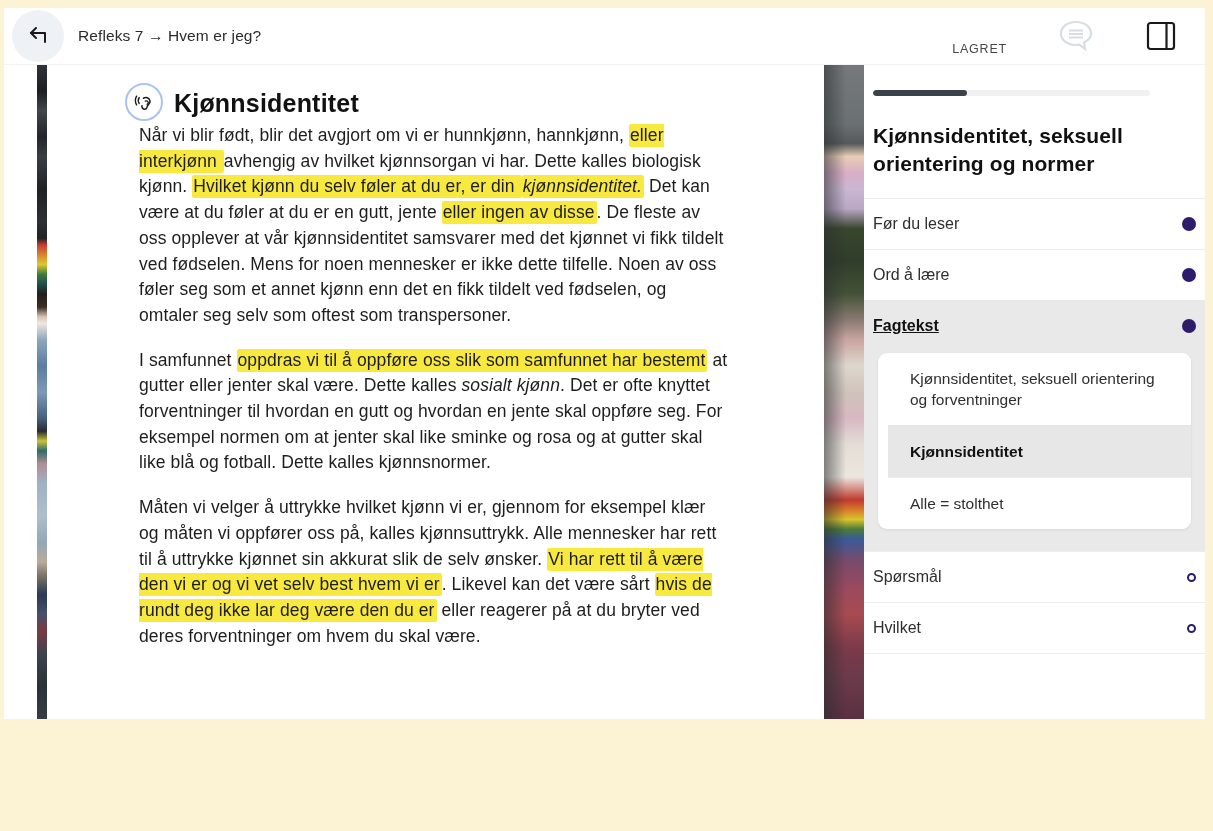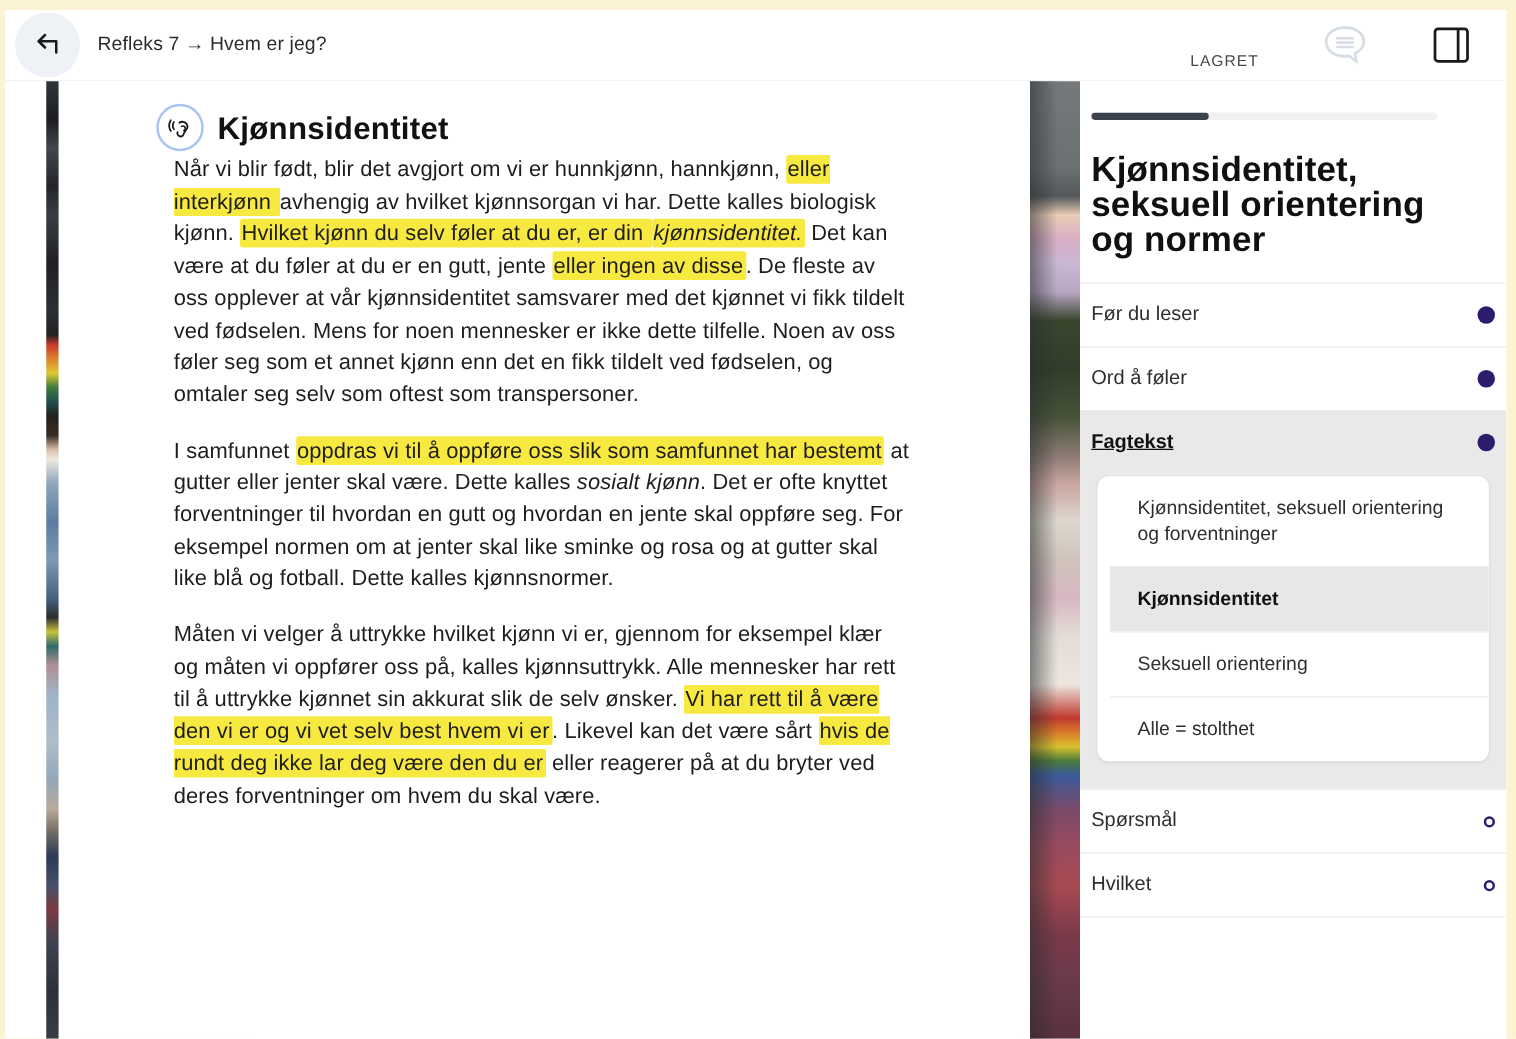--- a/index.html
+++ b/index.html
@@ -11,21 +11,21 @@
     --grey-active:#e9e9e9;
   }
   *{margin:0;padding:0;box-sizing:border-box;}
   html,body{width:1213px;height:831px;overflow:hidden;}
   body{
     font-family:"Liberation Sans",sans-serif;
     background:var(--frame);
     padding:8px 8px 0 4px;
   }
   .app{
-    width:100%;height:823px;
+    width:100%;height:711px;
     display:flex;flex-direction:column;
     background:#fff;
   }
   
   .topbar{
     height:57px;flex:0 0 57px;
     display:flex;align-items:center;
     background:#fff;
     padding:0 28px 0 8px;
     border-bottom:1px solid #f3f3f3;
@@ -109,21 +109,21 @@
     flex:1;background:#fff;display:flex;flex-direction:column;
     min-width:0;overflow:hidden;
   }
   .progress-track{
     margin:25px 55px 0 9px;height:6px;border-radius:3px;
     background:#f1f1f1;overflow:hidden;
   }
   .progress-fill{height:100%;border-radius:3px;background:var(--progress-fill);width:34%;}
   .sidebar-title{
     margin:26px 40px 0 9px;
-    font-size:28px;font-weight:bold;color:#101010;line-height:28px;
+    font-size:21px;font-weight:bold;color:#101010;line-height:28px;
     letter-spacing:.1px;
   }
   .nav-list{margin-top:20px;}
   .nav-row{
     display:flex;align-items:center;justify-content:space-between;
     padding:0 9px;height:51px;
     border-top:1px solid var(--divider);
     cursor:pointer;background:#fff;
   }
   .nav-row .nav-label{font-size:16px;color:#2e2e2e;}
@@ -218,33 +218,32 @@
         <div class="progress-fill" style="width: 34%;"></div>
       </div>
       <h2 class="sidebar-title">Kjønnsidentitet, seksuell orientering og normer</h2>
 
       <nav class="nav-list">
         <div class="nav-row">
           <span class="nav-label">Før du leser</span>
           <span class="dot done"></span>
         </div>
         <div class="nav-row">
-          <span class="nav-label">Ord å føler</span>
+          <span class="nav-label">Ord å lære</span>
           <span class="dot done"></span>
         </div>
         <div class="nav-row active">
           <span class="nav-label">Fagtekst</span>
           <span class="dot done"></span>
         </div>
 
         <div class="sub-section">
           <div class="sub-card">
             <div class="sub-row">Kjønnsidentitet, seksuell orientering og forventninger</div>
             <div class="sub-row active">Kjønnsidentitet</div>
-            <div class="sub-row">Seksuell orientering</div>
             <div class="sub-row">Alle = stolthet</div>
           </div>
         </div>
 
         <div class="nav-row">
           <span class="nav-label">Spørsmål</span>
           <span class="dot open"></span>
         </div>
         <div class="nav-row">
           <span class="nav-label">Hvilket</span>

